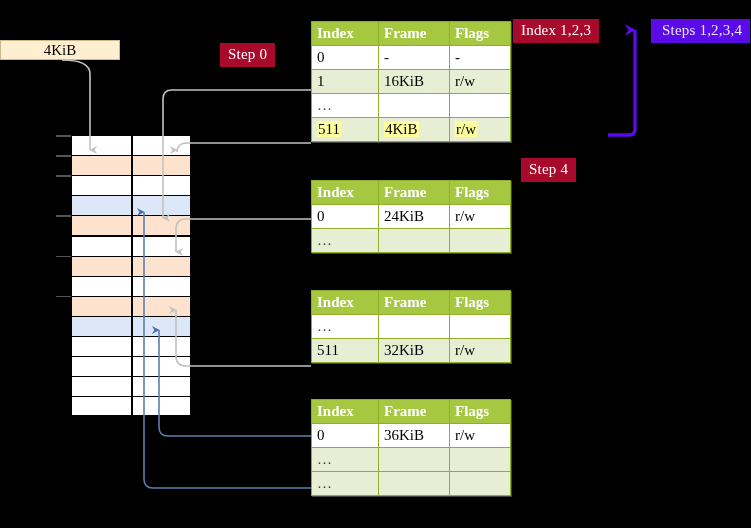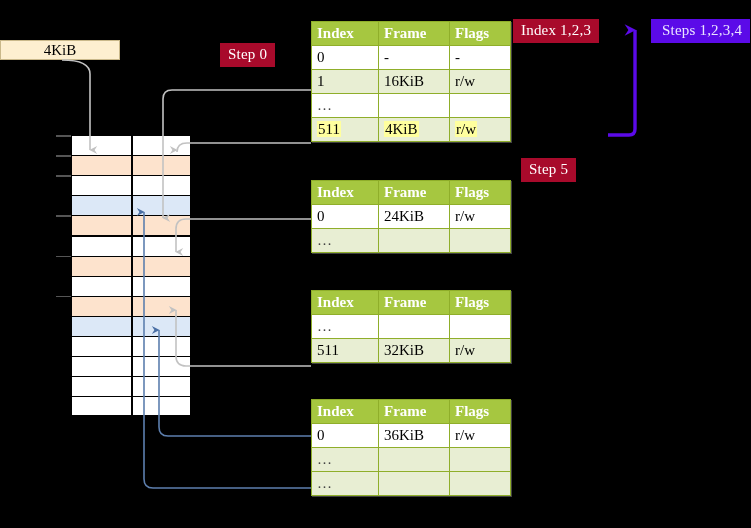--- a/index.html
+++ b/index.html
@@ -99,21 +99,21 @@
 
   <div class="badge red" style="left:513px;top:19px;">
     <span>Index 1,2,3</span>
   </div>
 
   <div class="badge violet" style="left:651px;top:19px;padding-left:11px;">
     <span>Steps 1,2,3,4</span>
   </div>
 
   <div class="badge red" style="left:521px;top:158px;">
-    <span>Step 5</span>
+    <span>Step 4</span>
   </div>
 
   <div id="memgrid" style="left:71px;top:135px;width:120px;height:281px;">
       <div class="mrow" style="top: 0px; height: 20.1px; width: 120px;"></div>
       <div class="tick" style="left: -15px; top: 0px; width: 15px;"></div>
       <div class="mrow orange" style="top: 20.1px; height: 20.1px; width: 120px;"></div>
       <div class="tick" style="left: -15px; top: 20.1px; width: 15px;"></div>
       <div class="mrow" style="top: 40.2px; height: 20.1px; width: 120px;"></div>
       <div class="tick" style="left: -15px; top: 40.2px; width: 15px;"></div>
       <div class="mrow blue" style="top: 60.3px; height: 20.1px; width: 120px;"></div>

